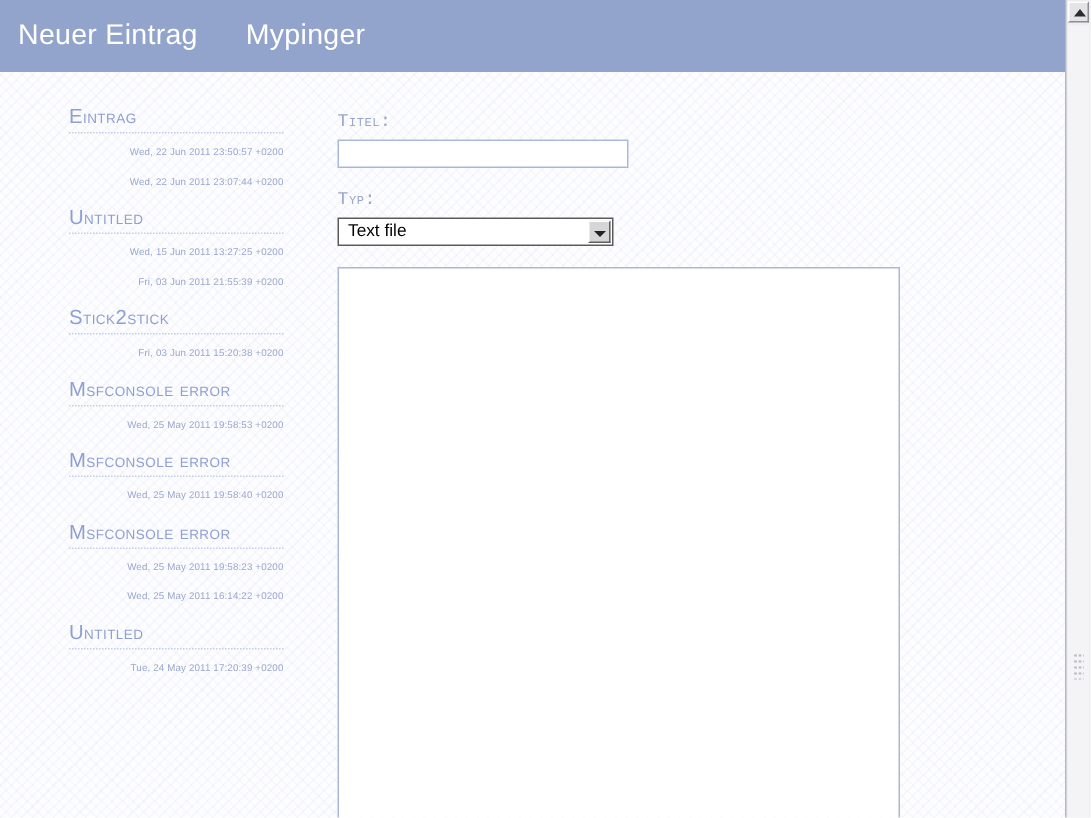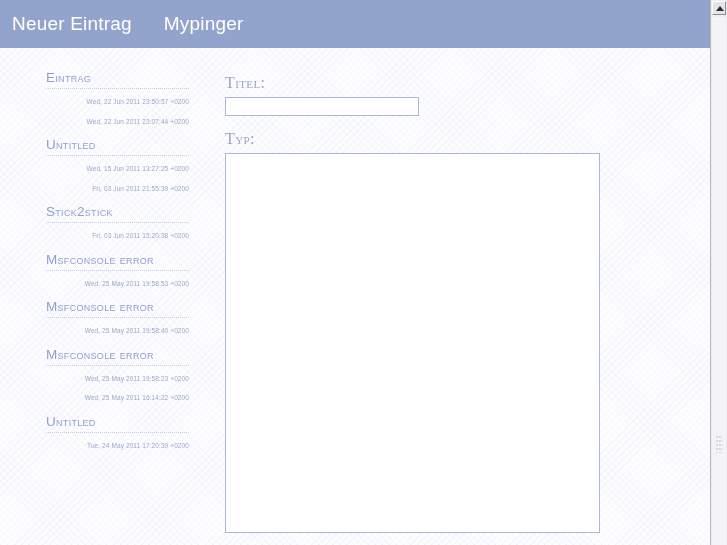--- a/index.html
+++ b/index.html
@@ -126,22 +126,22 @@
     position: absolute;
     left: 215px;
     top: 0;
     width: 495px;
     height: 497px;
     box-sizing: border-box;
     padding: 26px 0 0 10px;
   }
   .field-label {
     display: block;
-    font-family: Liberation Serif, serif;
-    font-size: 16px;
+    font-family: Liberation Mono, monospace;
+    font-size: 12px;
     font-variant: small-caps;
     color: #99a6c9;
     letter-spacing: 0.4px;
     margin-bottom: 5px;
   }
   #titel-input {
     display: block;
     width: 188px;
     height: 15px;
     box-sizing: content-box;
@@ -336,20 +336,26 @@
         </div>
 
       </div>
 
       <div id="main">
 
         <label class="field-label" for="titel-input">Titel:</label>
         <input id="titel-input" type="text" value="" style="">
 
         <label class="field-label">Typ:</label>
+        <div id="typ-select-wrap">
+          <span id="typ-select-value">Text file</span>
+          <span id="typ-select-button">
+            <span id="typ-select-arrow"></span>
+          </span>
+        </div>
 
         <textarea id="inhalt-textarea" style=""></textarea>
 
       </div>
 
     </div>
   </div>
 
   <div id="scrollbar">
     <div id="scroll-up-button">

